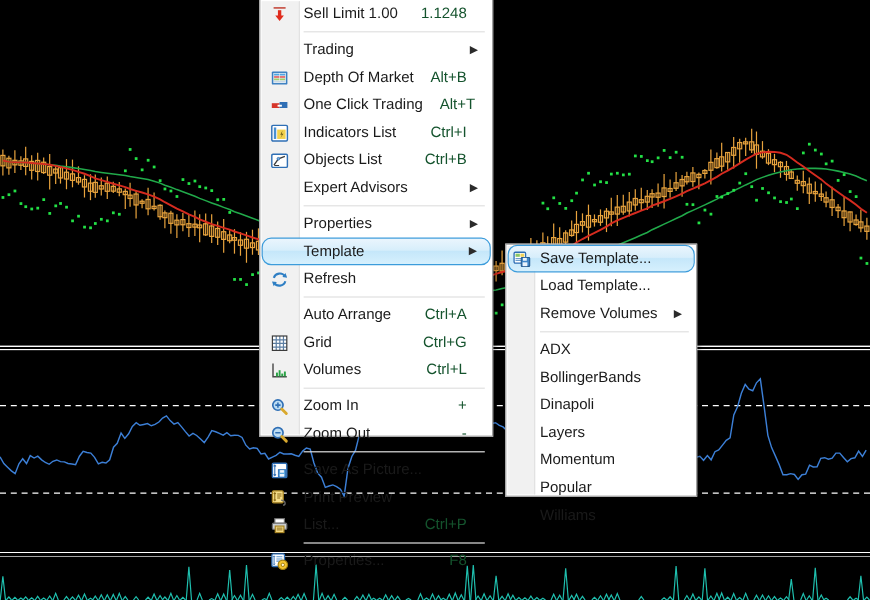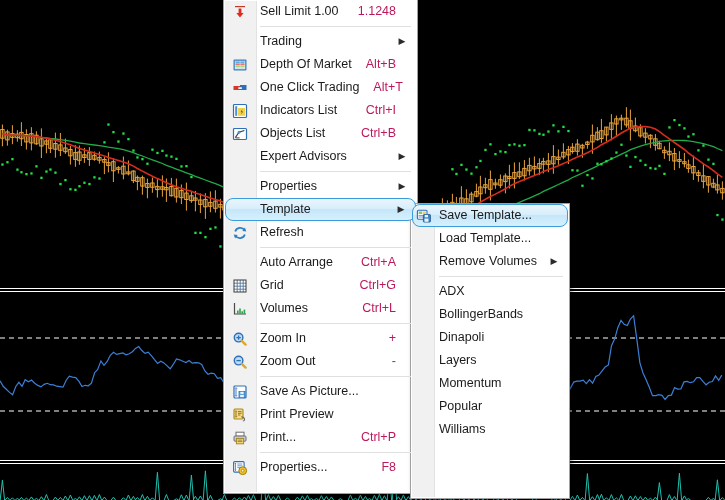--- a/index.html
+++ b/index.html
@@ -30,39 +30,39 @@
     box-shadow:2px 2px 4px rgba(0,0,0,.35);
     font-size:12.5px;
     color:#1a1a1a;
     box-sizing:border-box;
   }
   .menu::before{
     
     content:"";position:absolute;left:1px;top:1px;bottom:1px;width:var(--gut,30px);
     background:#f1f1f1;border-right:1px solid #e2e2e2;
   }
-  #context-menu{left:223px;top:-1px;width:195px;height:495px;--gut:31px;}
-  #submenu-template{left:410px;top:203px;width:160px;height:296px;--gut:22px;}
+  #context-menu{left:216px;top:-1px;width:195px;height:365px;--gut:31px;}
+  #submenu-template{left:421px;top:203px;width:160px;height:211px;--gut:22px;}
 
   .mi{
     position:relative;z-index:2;
     display:flex;align-items:center;
     height:23px;
     padding:0 8px 0 0;
     margin:0 1px;
     cursor:default;
     white-space:nowrap;
   }
   .mi .ico{
     width:30px;min-width:30px;height:22px;
     display:flex;align-items:center;justify-content:center;
   }
   #submenu-template .mi .ico{width:22px;min-width:22px;}
   .mi .lbl{flex:1;padding-left:5px;line-height:1;}
-  .mi .acc{color:#be185d;padding-left:14px;line-height:1;}
+  .mi .acc{color:#14532d;padding-left:14px;line-height:1;}
   .mi .arr{width:12px;min-width:12px;text-align:center;font-size:9px;color:#2b2b2b;line-height:1;}
   .sep{
     position:relative;z-index:2;
     height:1px;background:#e0e0e0;
     margin:3px 6px 3px 36px;
   }
   #submenu-template .sep{margin-left:28px;}
 
   .mi.hot{
     background:linear-gradient(to bottom,#eaf5fd 0%,#d7eefb 45%,#c5e7fa 50%,#d6f0fd 100%);
@@ -884,21 +884,21 @@
     </div>
     <div class="mi">
       <span class="ico">
         <svg class="ic" width="16" height="16" viewBox="0 0 16 16">
           <rect x="4" y="2.2" width="8" height="4" fill="#ffffff" stroke="#6e6e6e" stroke-width="1"></rect>
           <rect x="2" y="6" width="12" height="5.2" rx="1" fill="#c9cdd2" stroke="#6e6e6e" stroke-width="1"></rect>
           <rect x="4.4" y="8.4" width="7.2" height="5.4" fill="#f6dd88" stroke="#a98524" stroke-width="1"></rect>
           <path d="M5.6 10.1 H10.4 M5.6 11.6 H10.4" stroke="#8a6a18" stroke-width=".8"></path>
         </svg>
       </span>
-      <span class="lbl">Print...</span>
+      <span class="lbl">List...</span>
       <span class="acc">Ctrl+P</span>
       <span class="arr"></span>
     </div>
     <div class="sep"></div>
     <div class="mi">
       <span class="ico">
         <svg class="ic" width="16" height="16" viewBox="0 0 16 16">
           <rect x="1.6" y="1.6" width="10.5" height="10.5" rx="1" fill="#ffffff" stroke="#2f6fb5" stroke-width="1.1"></rect>
           <path d="M3.4 3.4 V10.4 M2.6 4 L3.4 3.2 L4.2 4 M2.6 9.8 L3.4 10.6 L4.2 9.8" stroke="#2f6fb5" stroke-width=".8" fill="none"></path>
           <path d="M5.3 4 H10.3 M5.3 5.8 H10.3 M5.3 7.6 H8.6" stroke="#5a93cc" stroke-width=".9"></path>

